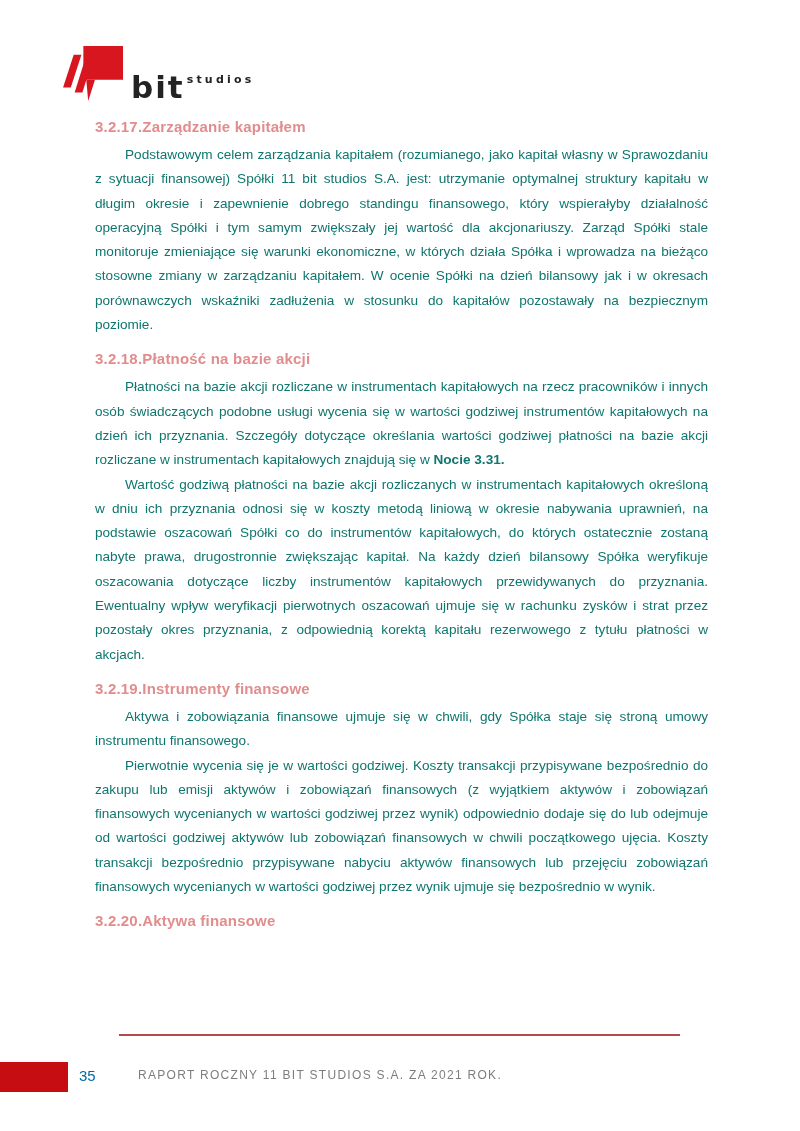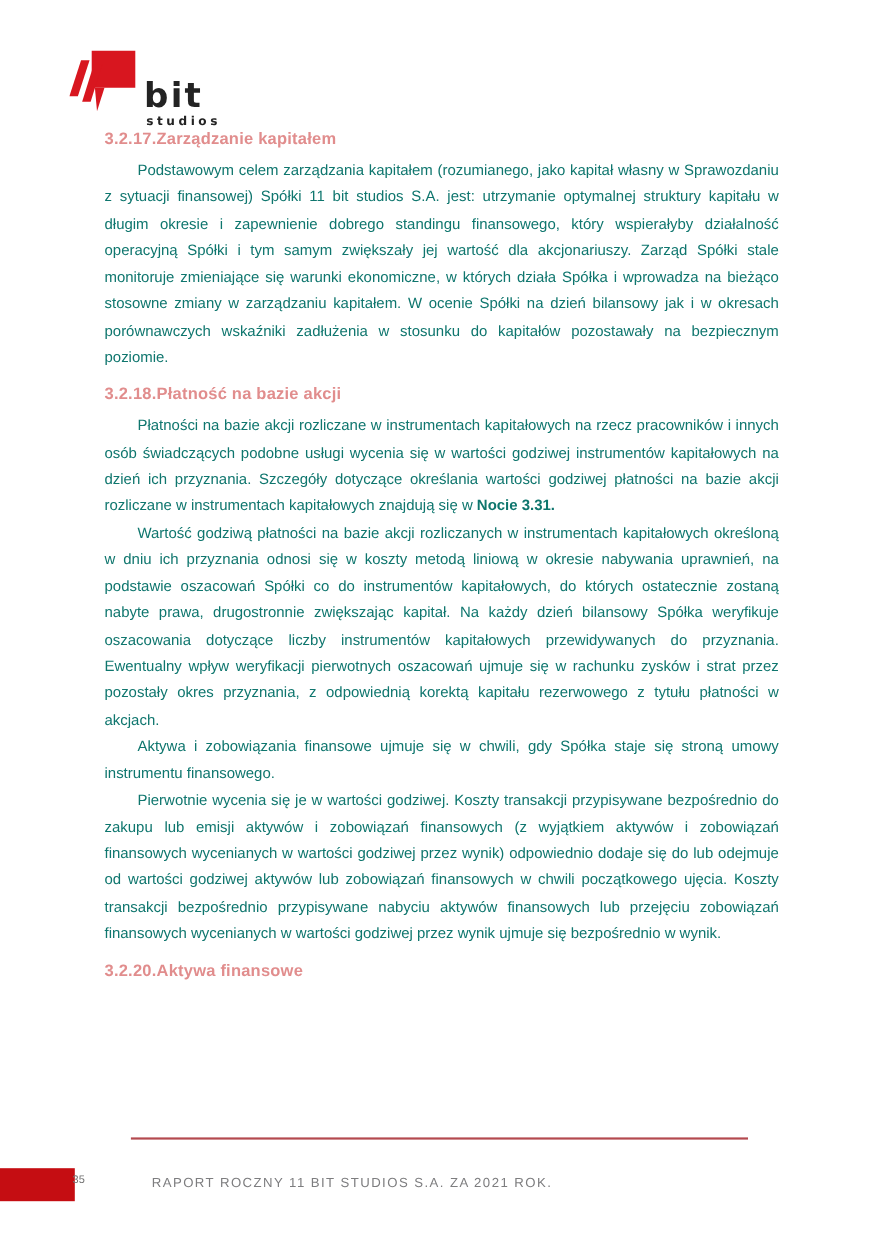--- a/index.html
+++ b/index.html
@@ -5,21 +5,21 @@
   html,body{margin:0;padding:0;}
   body{
     width:800px;height:1131px;position:relative;background:#ffffff;
     font-family:"Liberation Sans",sans-serif;overflow:hidden;
   }
   .page{position:absolute;inset:0;background:#fff;}
 
   
   .logo{position:absolute;left:63px;top:46px;display:flex;align-items:flex-start;}
   .logo-mark{display:block;}
-  .logo-text{margin-left:6px;margin-top:26px;display:flex;flex-direction:column;line-height:1;}
+  .logo-text{margin-left:6px;margin-top:26px;display:flex;flex-direction:row;line-height:1;}
   .logo-bit{
     font-size:31px;font-weight:bold;color:#232323;letter-spacing:2px;
     font-family:"DejaVu Sans",sans-serif;
   }
   .logo-studios{
     font-size:11px;font-weight:bold;color:#232323;letter-spacing:3.2px;
     margin-top:2px;margin-left:2px;font-family:"DejaVu Sans",sans-serif;
   }
 
   
@@ -40,21 +40,21 @@
   
   .footer-rule{
     position:absolute;left:119px;top:1034px;width:561px;height:2px;
     background:#b4494f;
   }
   .footer-block{
     position:absolute;left:0;top:1062px;width:68px;height:30px;
     background:#c50d12;
   }
   .footer-page-number{
-    position:absolute;left:66px;top:1067px;font-size:10px;color:#737373;
+    position:absolute;left:79px;top:1067px;font-size:15px;color:#0369a1;
     font-family:"Liberation Sans",sans-serif;
   }
   .footer-title{
     position:absolute;left:0;top:1068px;width:640px;text-align:center;
     font-size:12px;color:#7d7d7f;letter-spacing:1.3px;
     font-family:"Liberation Sans",sans-serif;
   }
 </style>
 </head>
 <body>
@@ -78,20 +78,21 @@
 
   <div class="content">
 
     <h2 class="section-heading">3.2.17.Zarządzanie kapitałem</h2>
     <p>Podstawowym celem zarządzania kapitałem (rozumianego, jako kapitał własny w Sprawozdaniu z sytuacji finansowej) Spółki 11 bit studios S.A. jest: utrzymanie optymalnej struktury kapitału w długim okresie i zapewnienie dobrego standingu finansowego, który wspierałyby działalność operacyjną Spółki i tym samym zwiększały jej wartość dla akcjonariuszy. Zarząd Spółki stale monitoruje zmieniające się warunki ekonomiczne, w których działa Spółka i wprowadza na bieżąco stosowne zmiany w zarządzaniu kapitałem. W ocenie Spółki na dzień bilansowy jak i w okresach porównawczych wskaźniki zadłużenia w stosunku do kapitałów pozostawały na bezpiecznym poziomie.</p>
 
     <h2 class="section-heading">3.2.18.Płatność na bazie akcji</h2>
     <p><span>Płatności na bazie akcji rozliczane w instrumentach kapitałowych na rzecz pracowników i innych osób świadczących podobne usługi wycenia się w wartości godziwej instrumentów kapitałowych na dzień ich przyznania. Szczegóły dotyczące określania wartości godziwej płatności na bazie akcji rozliczane w instrumentach kapitałowych znajdują się w </span><span class="bold">Nocie 3.31.</span></p>
     <p>Wartość godziwą płatności na bazie akcji rozliczanych w instrumentach kapitałowych określoną w dniu ich przyznania odnosi się w koszty metodą liniową w okresie nabywania uprawnień, na podstawie oszacowań Spółki co do instrumentów kapitałowych, do których ostatecznie zostaną nabyte prawa, drugostronnie zwiększając kapitał. Na każdy dzień bilansowy Spółka weryfikuje oszacowania dotyczące liczby instrumentów kapitałowych przewidywanych do przyznania. Ewentualny wpływ weryfikacji pierwotnych oszacowań ujmuje się w rachunku zysków i strat przez pozostały okres przyznania, z odpowiednią korektą kapitału rezerwowego z tytułu płatności w akcjach.</p>
 
+    <h2 class="section-heading">3.2.19.Instrumenty finansowe</h2>
     <p>Aktywa i zobowiązania finansowe ujmuje się w chwili, gdy Spółka staje się stroną umowy instrumentu finansowego.</p>
     <p>Pierwotnie wycenia się je w wartości godziwej. Koszty transakcji przypisywane bezpośrednio do zakupu lub emisji aktywów i zobowiązań finansowych (z wyjątkiem aktywów i zobowiązań finansowych wycenianych w wartości godziwej przez wynik) odpowiednio dodaje się do lub odejmuje od wartości godziwej aktywów lub zobowiązań finansowych w chwili początkowego ujęcia. Koszty transakcji bezpośrednio przypisywane nabyciu aktywów finansowych lub przejęciu zobowiązań finansowych wycenianych w wartości godziwej przez wynik ujmuje się bezpośrednio w wynik.</p>
 
     <h2 class="section-heading">3.2.20.Aktywa finansowe</h2>
 
   </div>
 
   <div class="footer-rule"></div>
   <div class="footer-block"></div>
   <div class="footer-page-number">35</div>

